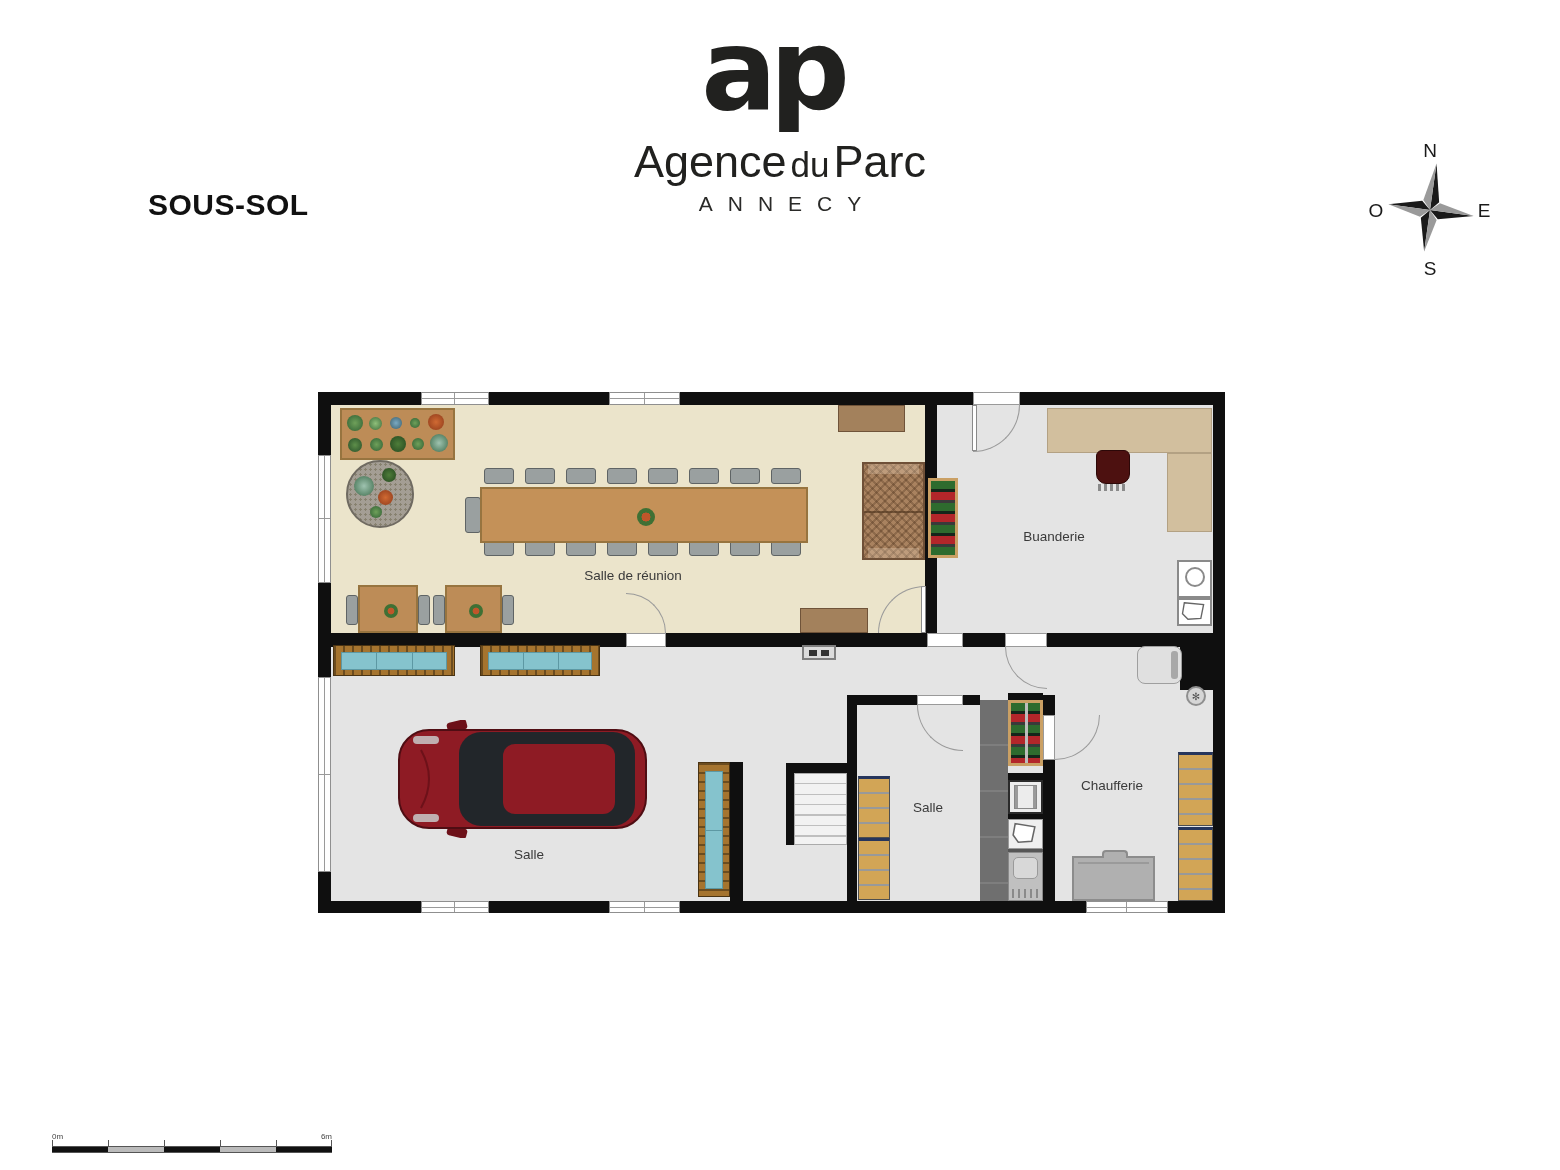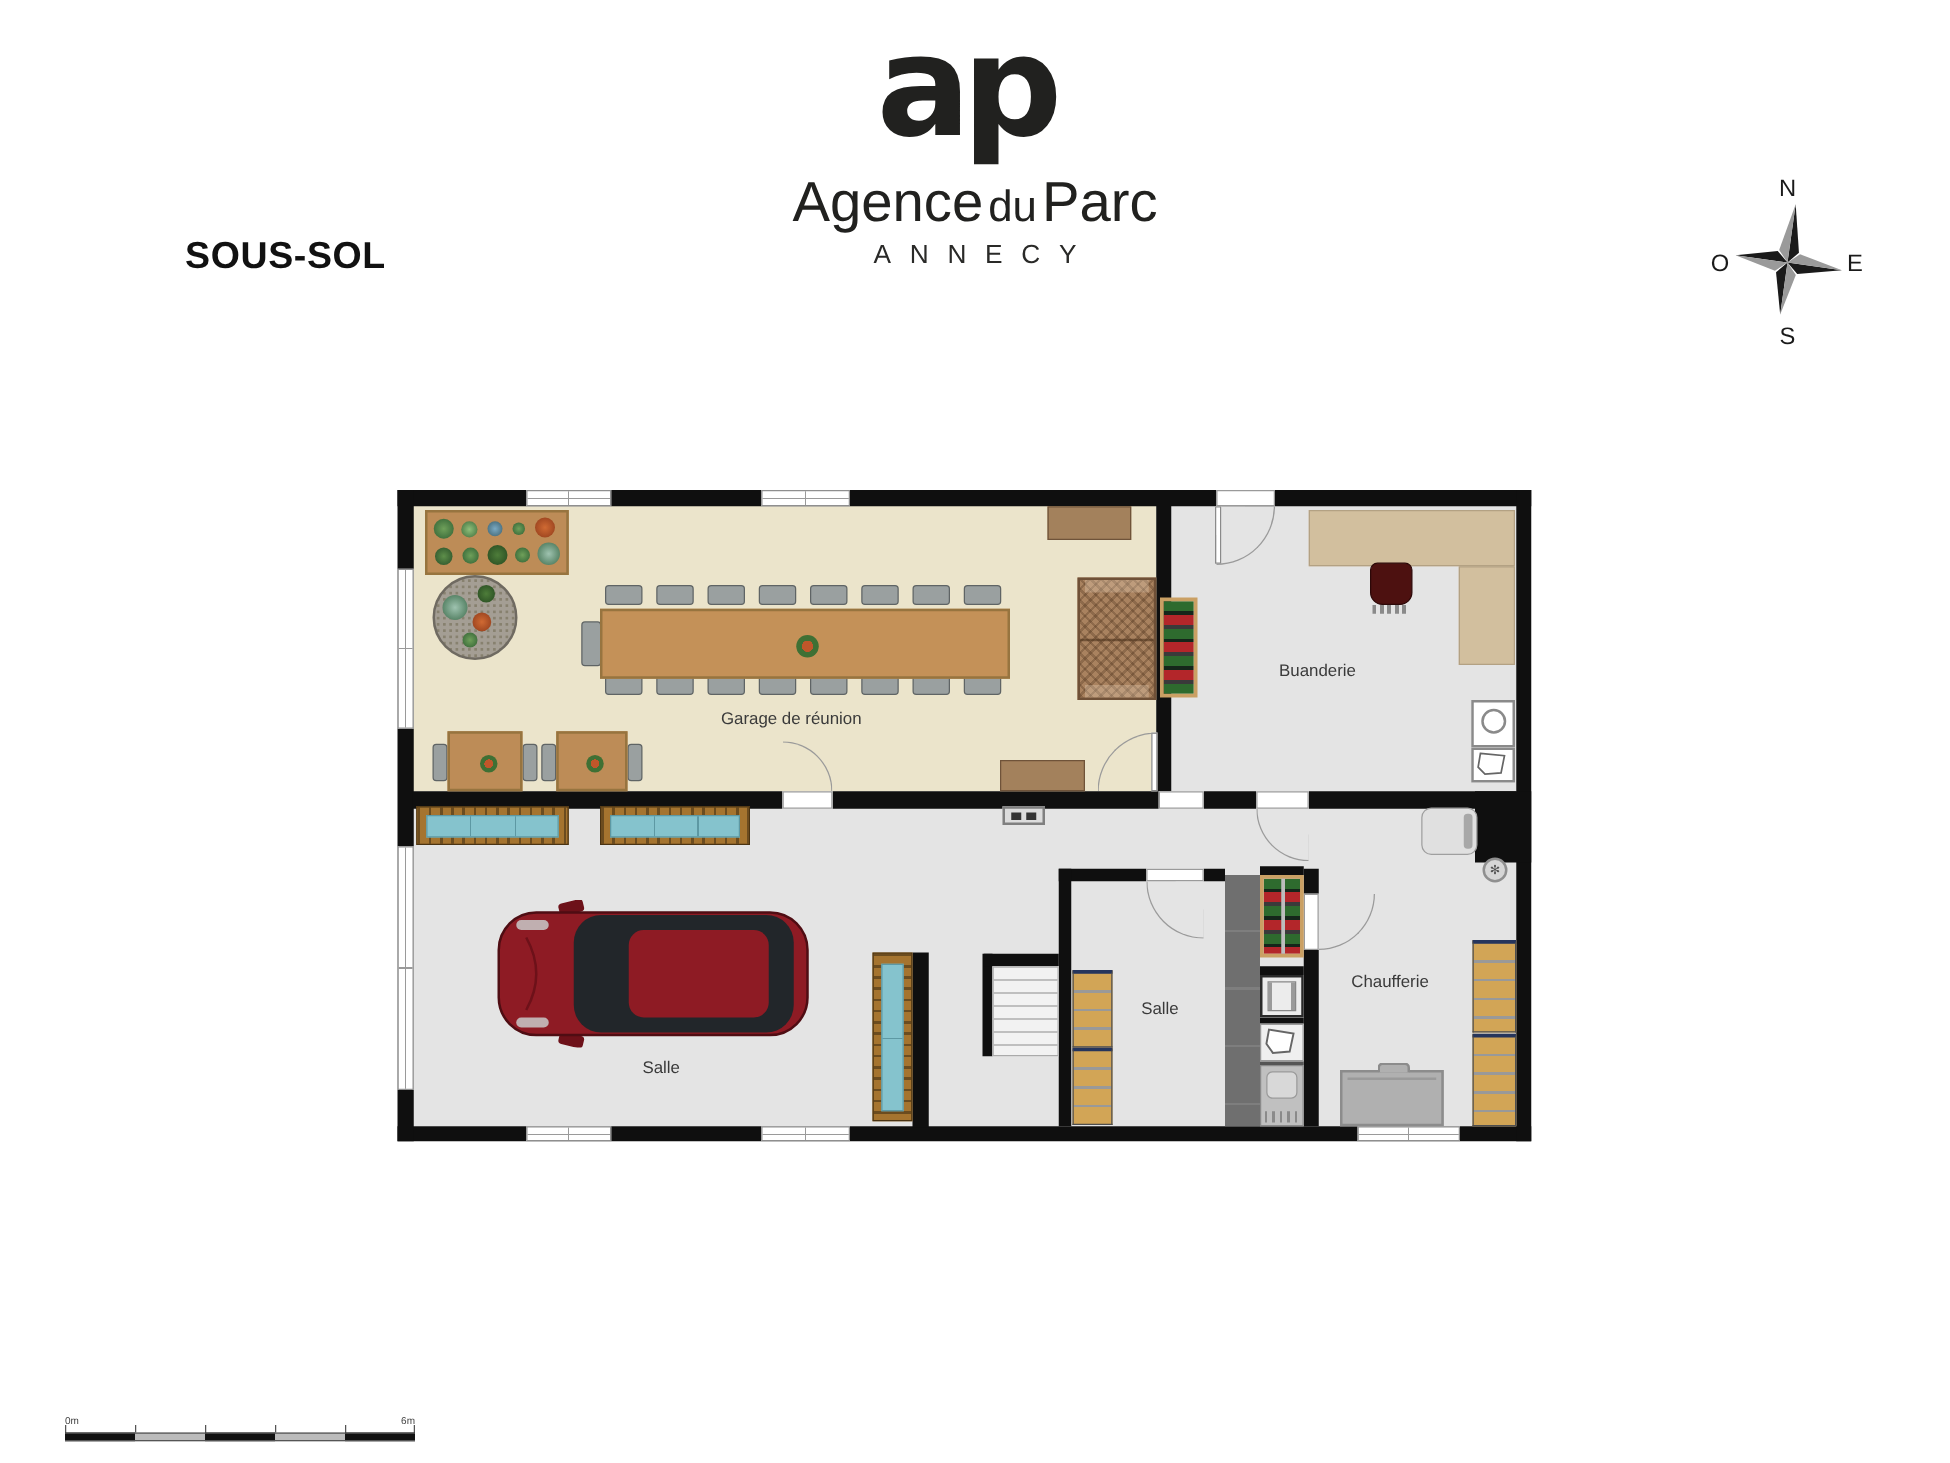--- a/index.html
+++ b/index.html
@@ -277,21 +277,21 @@
     <div class="abs" style="left:868px;top:294px;width:20px;height:20px;background:#d6d6d6;border:2px solid #8f8f8f;border-radius:50%;box-sizing:border-box;display:flex;align-items:center;justify-content:center;font-size:10px;color:#555;">
         <span>✻</span>
       </div>
     <div class="shelf" style="left:860px;top:360px;width:35px;height:74px;"></div>
     <div class="shelf" style="left:860px;top:435px;width:35px;height:74px;"></div>
     <div class="abs" style="left:754px;top:464px;width:83px;height:45px;background:#b0b0b0;border:2px solid #8c8c8c;box-sizing:border-box;">
       <div class="abs" style="left:28px;top:-8px;width:26px;height:8px;background:#b0b0b0;border:2px solid #8c8c8c;border-bottom:none;border-radius:4px 4px 0 0;box-sizing:border-box;"></div>
       <div class="abs" style="left:4px;top:4px;width:71px;height:2px;background:#9a9a9a;"></div>
     </div>
 
-    <div class="roomlabel" style="left:315px;top:183px;">Garage de réunion</div>
+    <div class="roomlabel" style="left:315px;top:183px;">Salle de réunion</div>
     <div class="roomlabel" style="left:736px;top:144px;">Buanderie</div>
     <div class="roomlabel" style="left:211px;top:462px;">Salle</div>
     <div class="roomlabel" style="left:610px;top:415px;">Salle</div>
     <div class="roomlabel" style="left:794px;top:393px;">Chaufferie</div>
   </div>
 
   <div class="abs" style="left:52px;top:1132px;width:280px;height:24px;">
     <div class="sb-label" style="left:0;">0m</div>
     <div class="sb-label" style="right:0;">6m</div>
     <div class="sb-tick" style="left:0;"></div>

